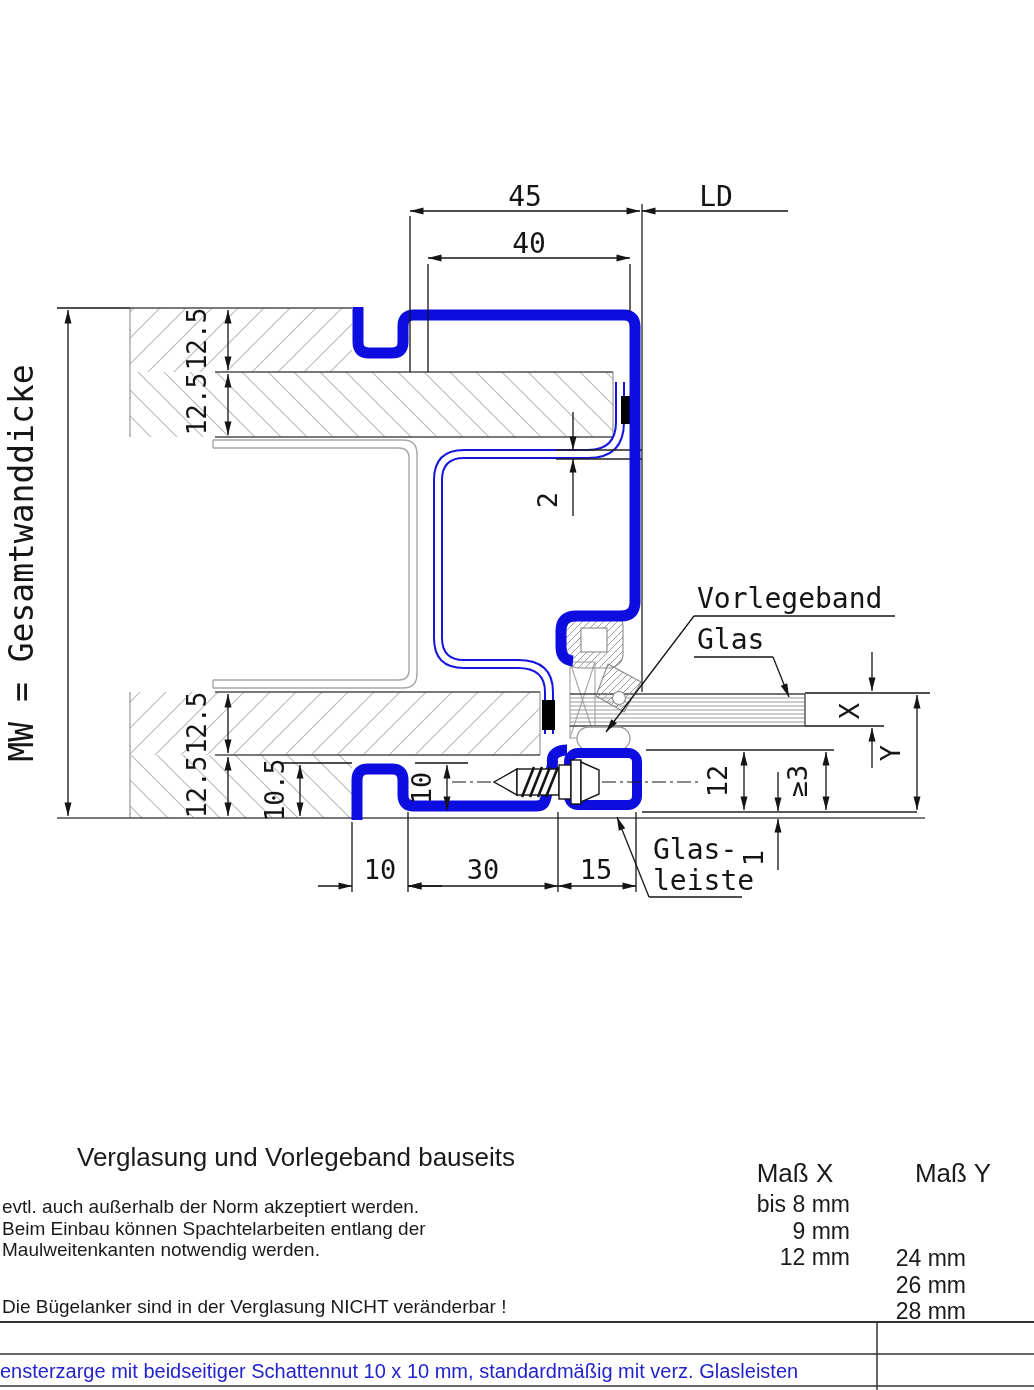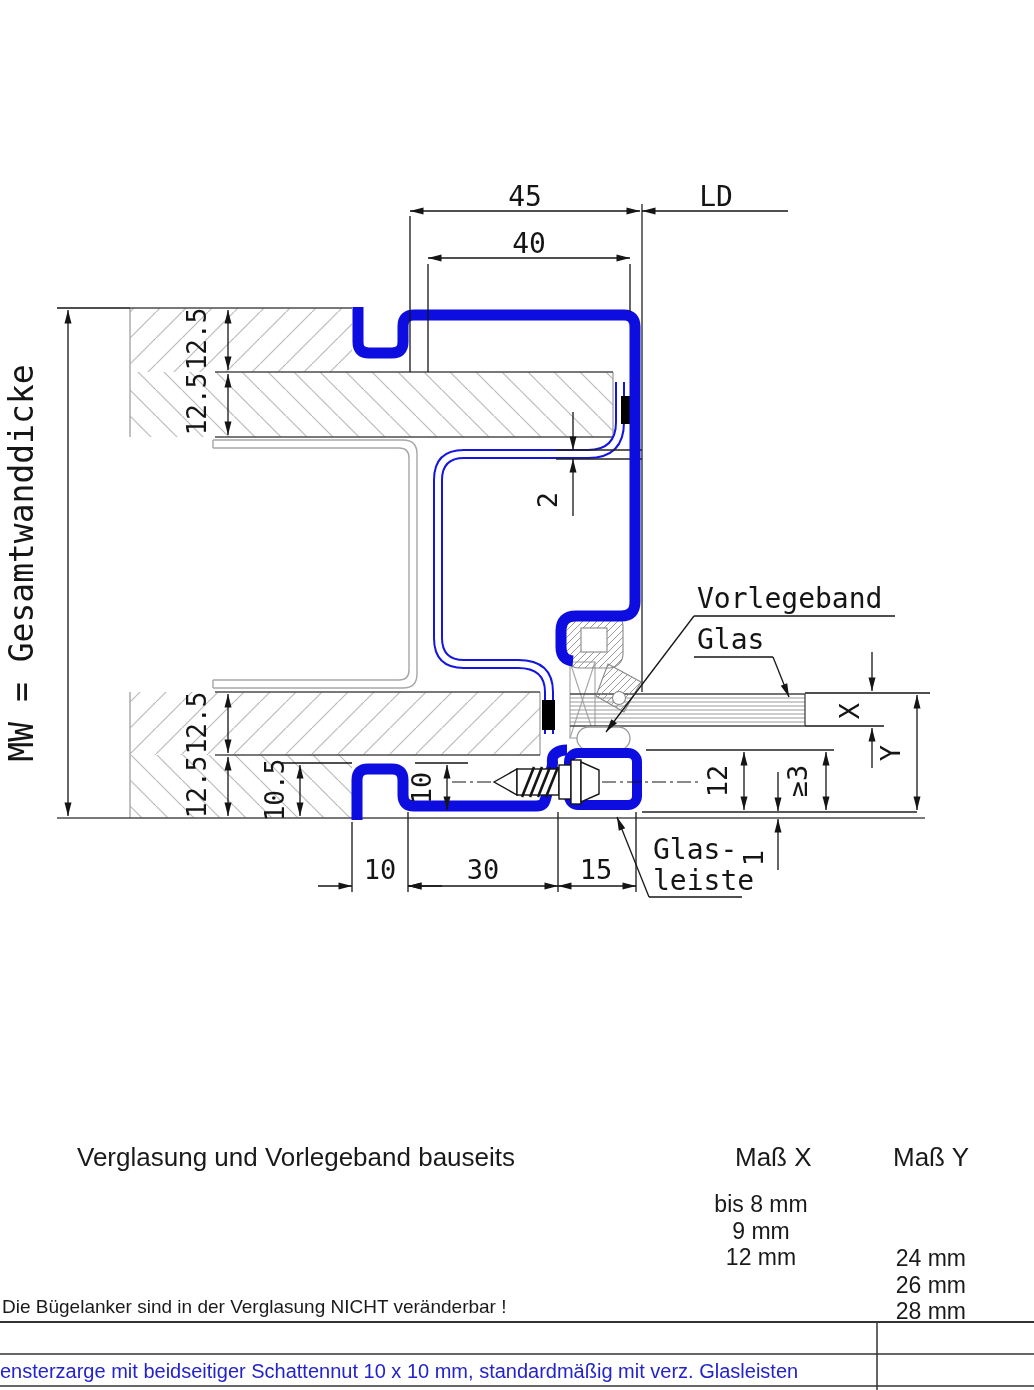--- a/index.html
+++ b/index.html
@@ -5,21 +5,21 @@
   html,body{margin:0;padding:0;background:#fff;}
   body{width:1034px;height:1390px;position:relative;overflow:hidden;
        font-family:"Liberation Sans",sans-serif;color:#111;}
   svg{position:absolute;left:0;top:0;}
   .cad{font-family:"DejaVu Sans Mono",monospace;fill:#151515;}
   .f28{font-size:28px;} .f27{font-size:27px;} .f26{font-size:26px;} .f33{font-size:33px;}
   .abs{position:absolute;}
   .heading{font-size:26px;color:#1a1a1a;white-space:nowrap;}
   .para{font-size:19px;line-height:21.5px;color:#1a1a1a;white-space:nowrap;}
   .warn{font-size:19px;color:#1a1a1a;white-space:nowrap;}
-  .colhead{font-size:26px;color:#1a1a1a;text-align:left;}
+  .colhead{font-size:26px;color:#1a1a1a;text-align:center;margin-top:16px;}
   .colval{font-size:23px;line-height:26.5px;color:#1a1a1a;text-align:right;}
   .tb-blue{font-size:20px;color:#2323cc;white-space:nowrap;margin-top:32px;}
 </style>
 </head>
 <body>
 
 <svg width="1034" height="1390" viewBox="0 0 1034 1390">
   <defs>
     <pattern id="h1" width="26" height="26" patternUnits="userSpaceOnUse">
       <path d="M-4,30 L30,-4" stroke="#bbbbbb" stroke-width="1.2"></path>
@@ -254,23 +254,26 @@
     <line x1="0" y1="1386" x2="1034" y2="1386" stroke-width="1.3"></line>
     <line x1="877" y1="1322" x2="877" y2="1390" stroke-width="1.5"></line>
   </g>
 </svg>
 
 <div class="abs heading" style="left:30px;top:1142px;margin-left:47px;">Verglasung und Vorlegeband bauseits</div>
 <div class="abs colhead" style="left:735px;top:1142px;width:120px;">Maß X</div>
 <div class="abs colhead" style="left:893px;top:1142px;width:120px;">Maß Y</div>
 
 <div class="abs para" style="left:2px;top:1196px;">
+  <div>evtl. auch außerhalb der Norm akzeptiert werden.</div>
+  <div>Beim Einbau können Spachtelarbeiten entlang der</div>
+  <div>Maulweitenkanten notwendig werden.</div>
 </div>
 
-<div class="abs colval" style="left:701px;top:1191px;width:120px;text-align:center;">
+<div class="abs colval" style="left:730px;top:1191px;width:120px;">
   <div>bis 8 mm</div>
   <div>9 mm</div>
   <div>12 mm</div>
 </div>
 <div class="abs colval" style="left:846px;top:1245px;width:120px;">
   <div>24 mm</div>
   <div>26 mm</div>
   <div>28 mm</div>
 </div>
 

